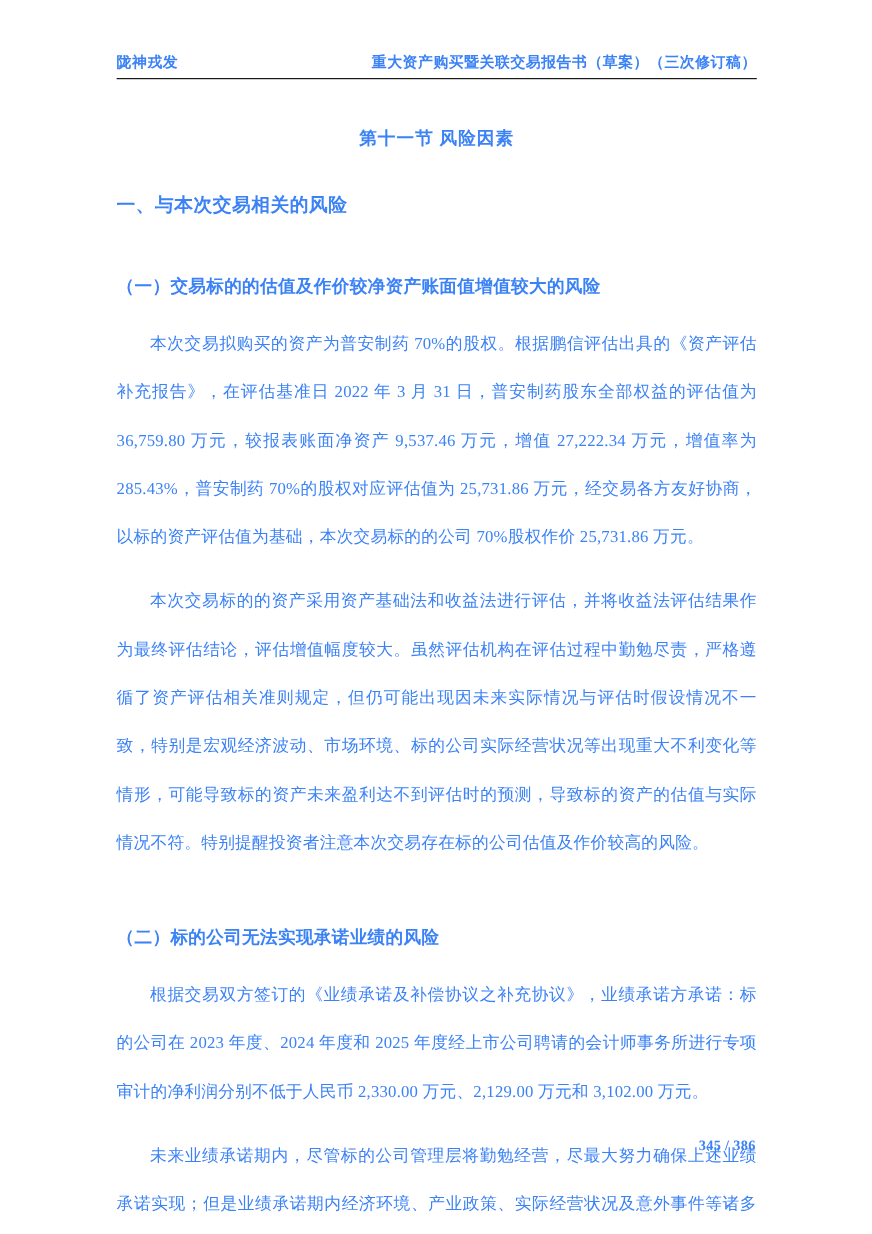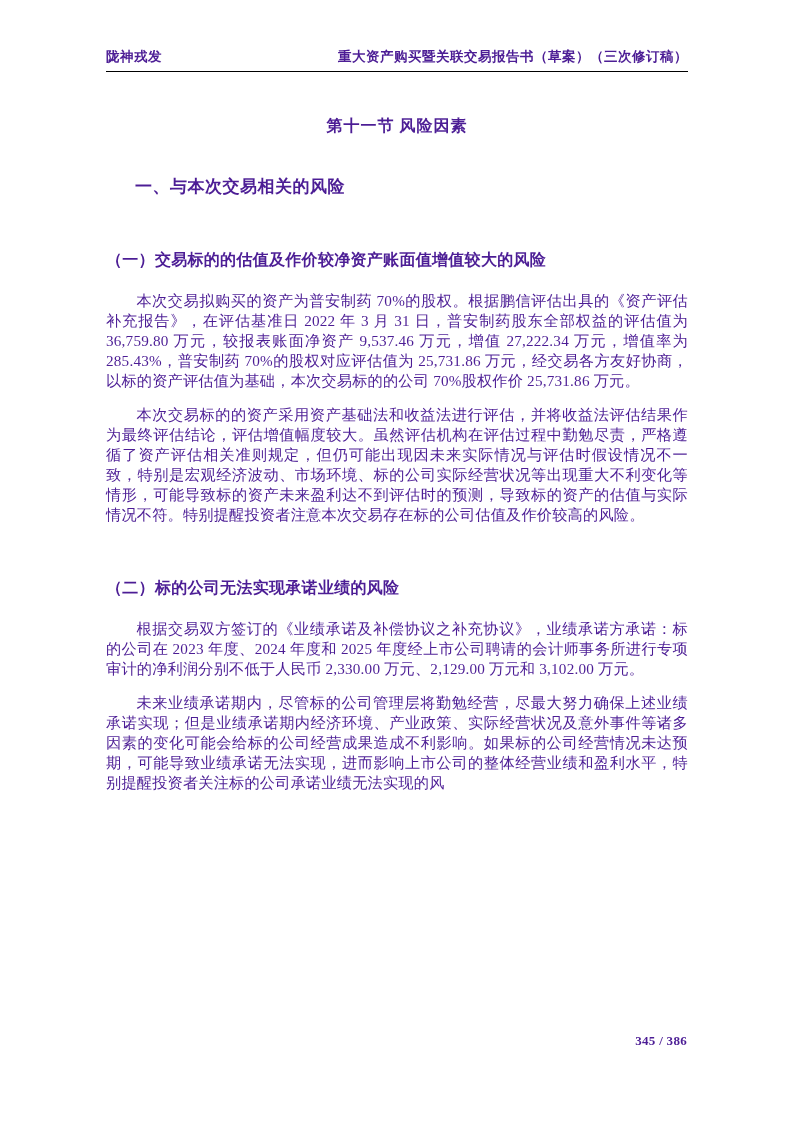--- a/index.html
+++ b/index.html
@@ -8,21 +8,21 @@
     background: #f2f2f2;
   }
   .page {
     position: relative;
     width: 793px;
     height: 1122px;
     background: #ffffff;
     margin: 0 auto;
     box-sizing: border-box;
     font-family: "Liberation Serif", "DejaVu Serif", serif;
-    color: #4c1d95;
+    color: #3b82f6;
     overflow: hidden;
   }
   .content {
     position: absolute;
     left: 106px;
     top: 48px;
     width: 582px;
   }
   .header {
     display: flex;
@@ -50,34 +50,33 @@
     font-weight: bold;
     letter-spacing: 1px;
     margin-top: 44px;
     margin-bottom: 0;
   }
   .h1 {
     font-size: 17px;
     font-weight: bold;
     letter-spacing: 0.5px;
     margin-top: 38px;
-    margin-left: 29px;
   }
   .h2 {
     font-size: 16px;
     font-weight: bold;
     letter-spacing: 0.3px;
     margin-top: 52px;
   }
   .h2.tight {
     margin-top: 53px;
   }
   p.body {
     font-size: 15.2px;
-    line-height: 20px;
+    line-height: 44px;
     text-align: justify;
     text-justify: inter-ideograph;
     margin: 14px 0 0 0;
     text-indent: 2em;
     letter-spacing: 0.2px;
   }
   p.body.first {
     margin-top: 20px;
   }
   .footer {

